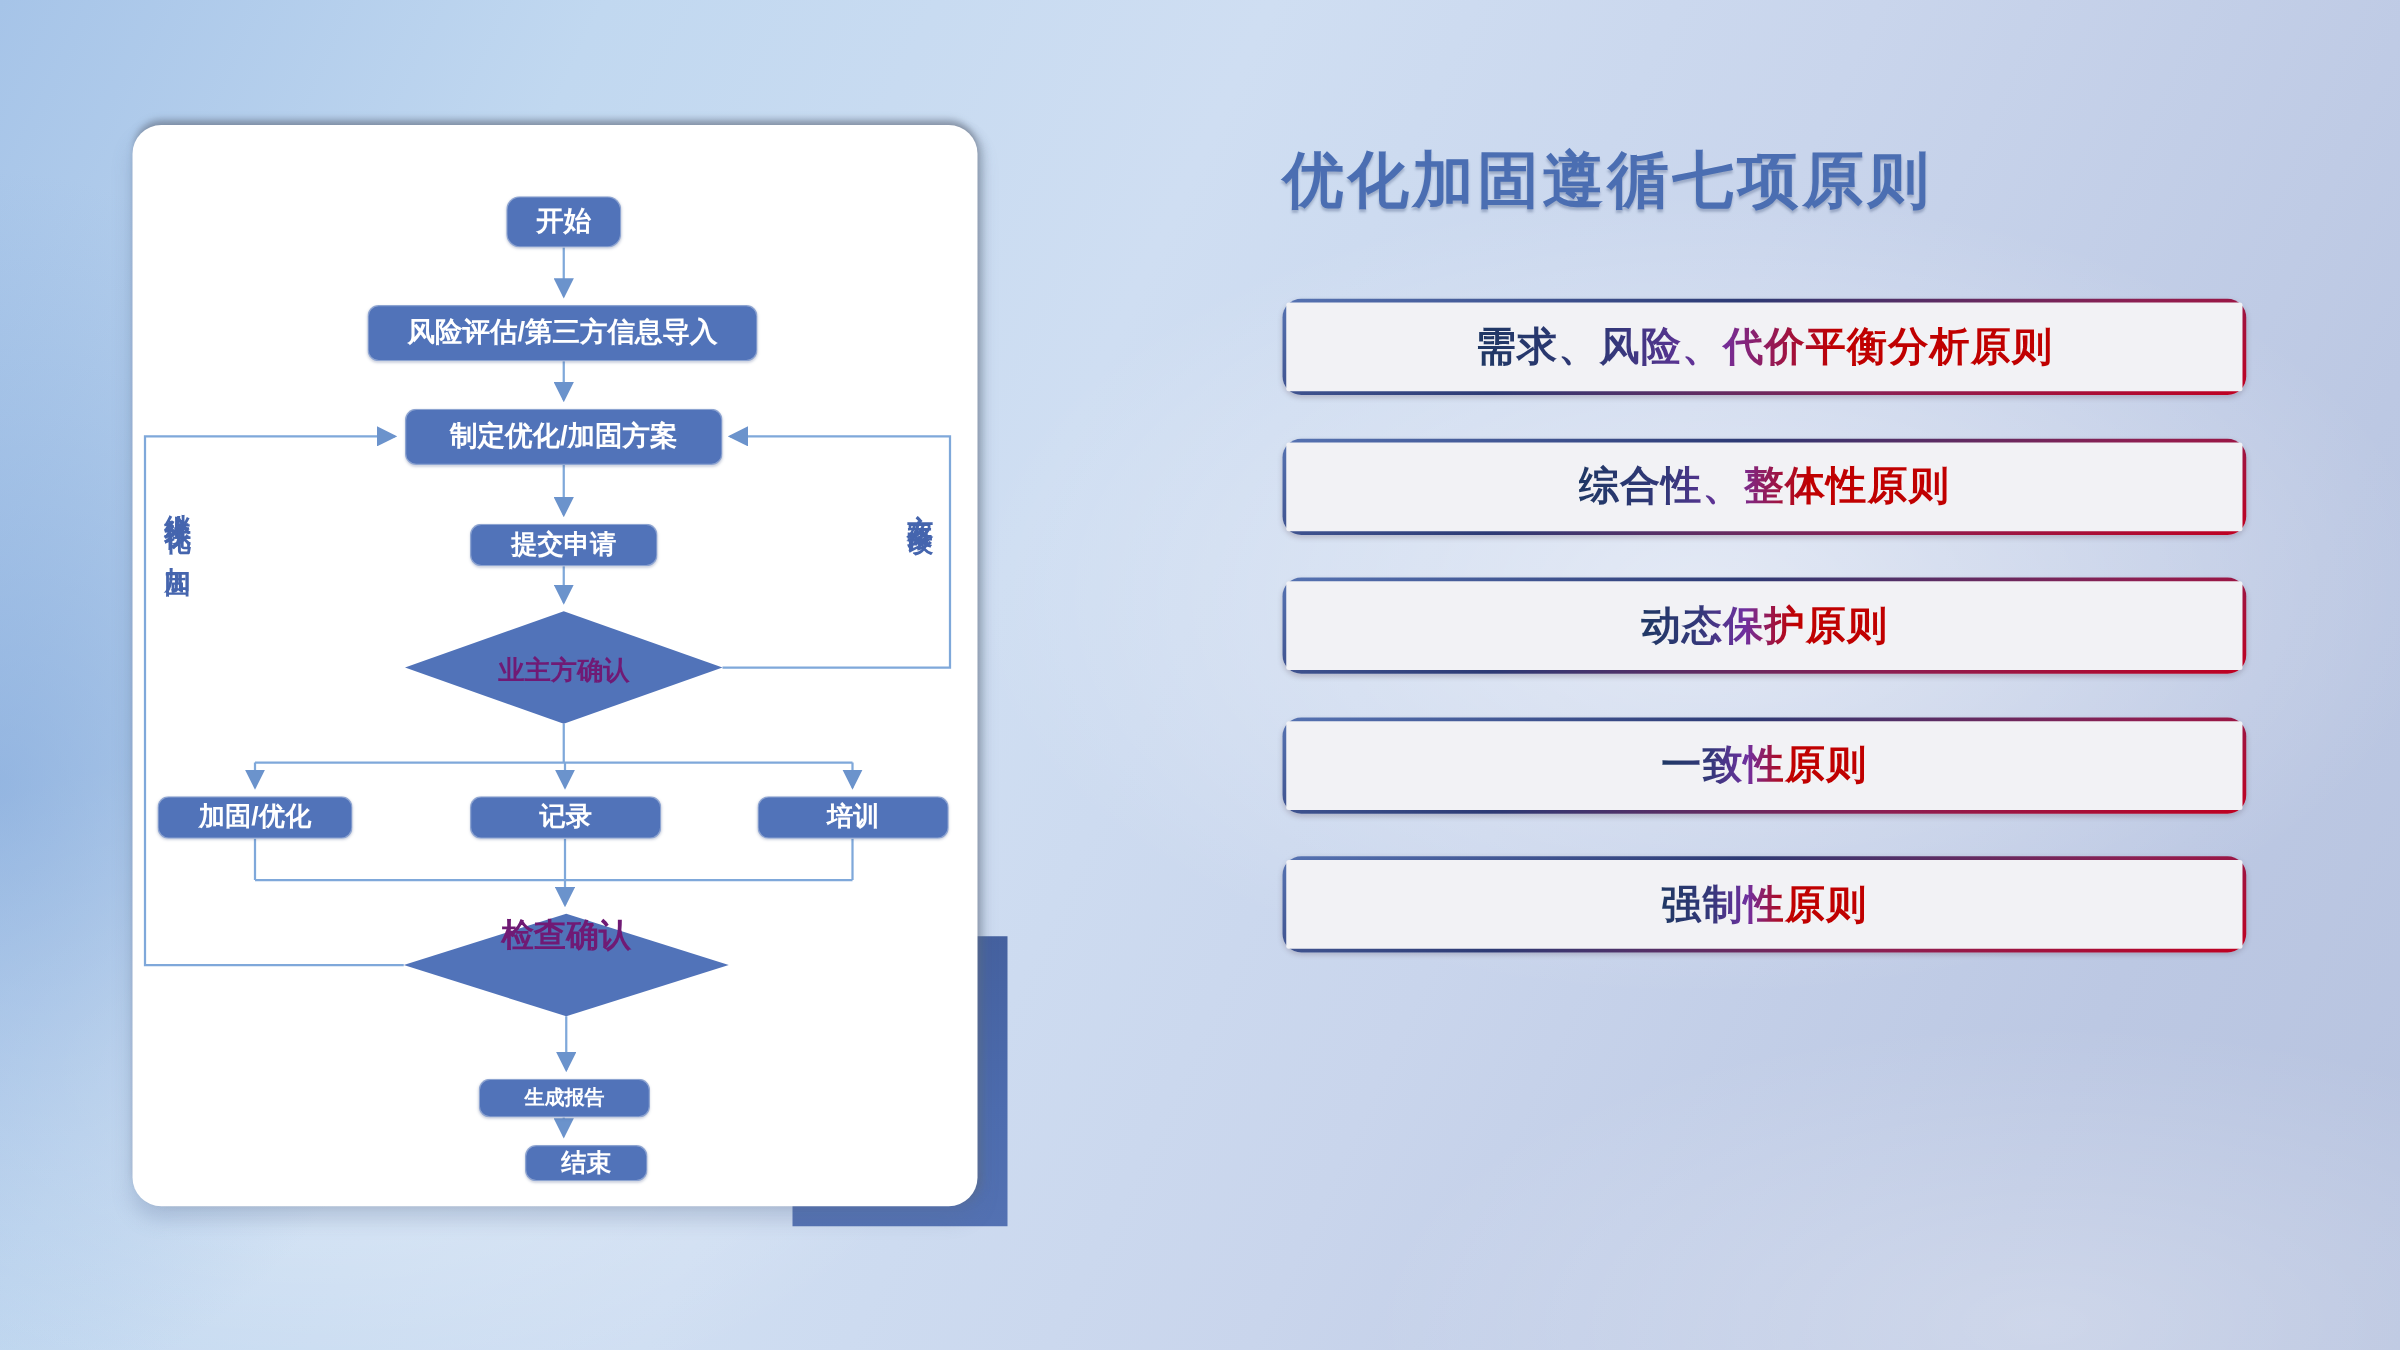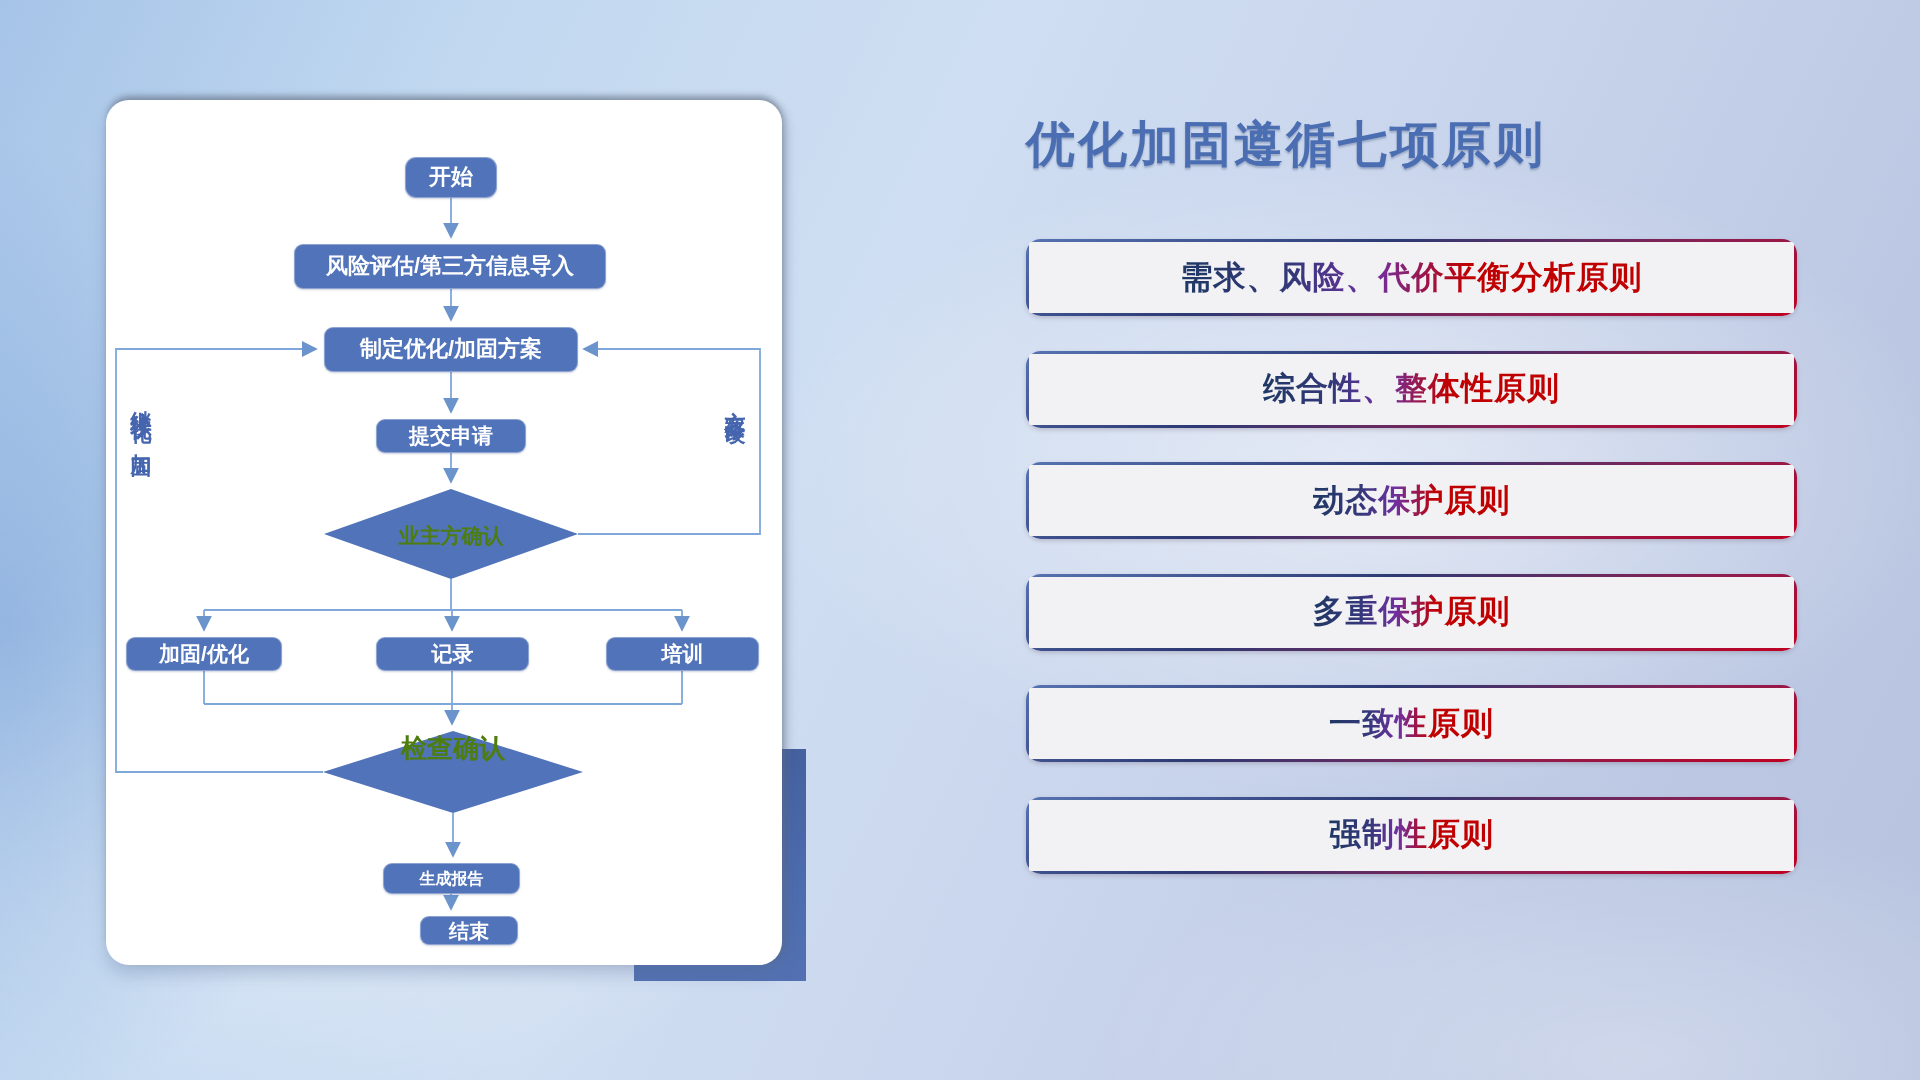--- a/index.html
+++ b/index.html
@@ -36,21 +36,21 @@
   .connectors { position: absolute; left: 0; top: 0; width: 676px; height: 865px; }
 
   .flow-node {
     position: absolute; display: flex; align-items: center; justify-content: center;
     background: #5173b9; color: #ffffff; font-weight: bold;
     border: 1px solid rgba(255,255,255,.35);
     border-radius: 9px; text-align: center; line-height: 1.1;
     box-shadow: 0 1px 2px rgba(60,80,130,.25);
   }
   .diamond-label {
-    position: absolute; width: 200px; text-align: center; color: #4d7c0f;
+    position: absolute; width: 200px; text-align: center; color: #701a75;
     font-weight: bold; z-index: 3;
   }
   .v-label {
     position: absolute; writing-mode: vertical-rl; text-orientation: upright;
     color: #4565ae; font-weight: bold; font-size: 21px; letter-spacing: 4px; line-height: 1.1;
   }
 
   
   .right-col { position: absolute; left: 1026px; top: 0; width: 771px; z-index: 2; }
   .page-title {
@@ -157,25 +157,20 @@
             <span class="p-text">综合性、整体性原则</span>
           </div>
       </div>
       <div class="p-box">
         <div class="p-inner">
             <span class="p-text">动态保护原则</span>
           </div>
       </div>
       <div class="p-box">
         <div class="p-inner">
-            <span class="p-text">多重保护原则</span>
-          </div>
-      </div>
-      <div class="p-box">
-        <div class="p-inner">
             <span class="p-text">一致性原则</span>
           </div>
       </div>
       <div class="p-box">
         <div class="p-inner">
             <span class="p-text">强制性原则</span>
           </div>
       </div>
     </div>
   </div>

